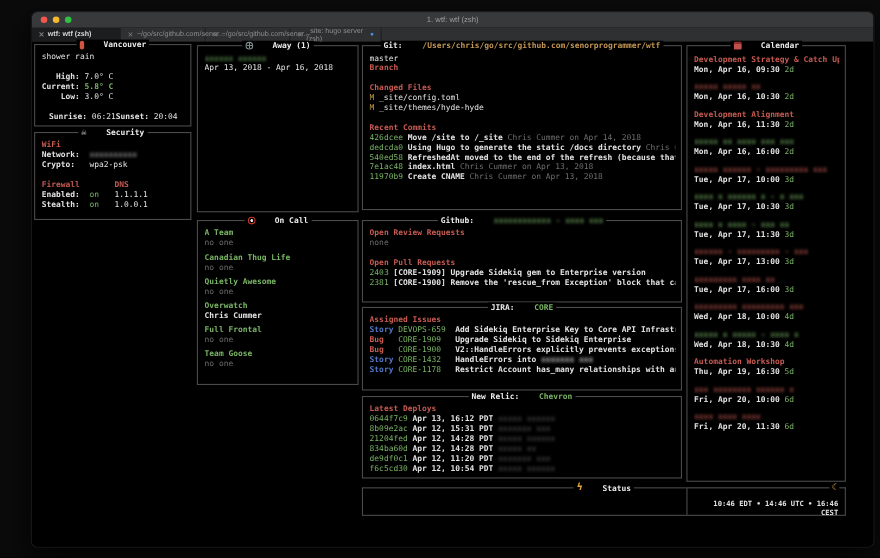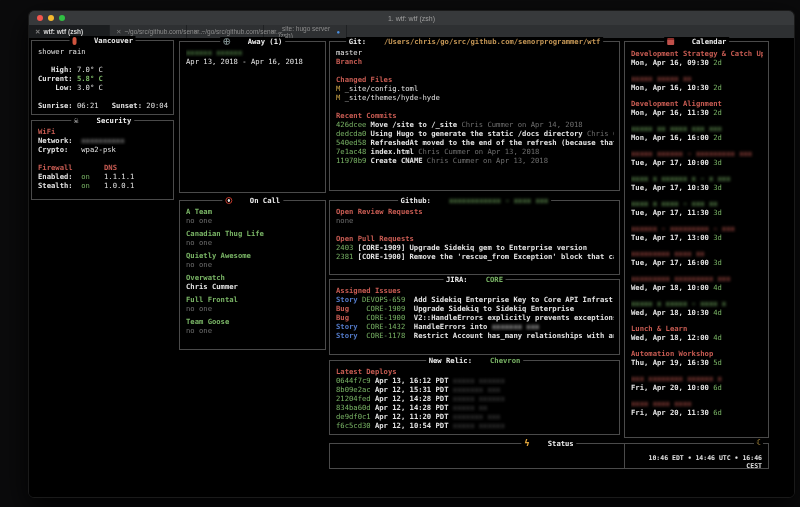--- a/index.html
+++ b/index.html
@@ -30,28 +30,28 @@
   .ln{height:9px;line-height:9px;white-space:pre;overflow:hidden;position:relative}
   .red{color:#c75b52}.green{color:#6aa85c}.grn2{color:#79b465}.gray{color:#6f6f6f}
   .blue{color:#5279c7}.yellow{color:#c7a046}.orange{color:#c49655}.wh{color:#e3e3e3}
   .b{font-weight:bold}
   .blur{filter:blur(1.4px);opacity:.85}
   
   .wlabel{display:inline-block;width:8ch;text-align:right;font-weight:bold}
   .gap1{margin-left:1ch}
   .slabel{display:inline-block;width:9ch;font-weight:bold}
   .seccol2{position:absolute;left:66px;top:0}
-  .spread{display:flex;justify-content:space-between;white-space:pre}
+  .spread{display:flex;justify-content:center;white-space:pre}
   .team{margin-bottom:4px}
   .gflag{margin-right:1ch}
   .sha{margin-right:1ch}
   .meta{margin-left:1ch}
   .prnum{display:inline-block;width:4ch;margin-right:1ch}
   .jtype{display:inline-block;width:6ch;font-weight:bold}
-  .jkey{display:inline-block;width:10ch;text-align:right;margin-right:2ch}
+  .jkey{display:inline-block;width:10ch;margin-right:2ch}
   .cev{margin-bottom:7px}
   .dd{margin-left:1ch}
   
   .ic{display:inline-block;flex:none}
   .ic-thermo{width:4px;height:8px;border-radius:2px;background:#d0543e}
   .ic-fencer{color:#cfcfcf;font-size:8px;line-height:8px;font-weight:normal}
   .ic-globe{width:7px;height:7px;border-radius:50%;border:1px solid #7d8c8c;box-sizing:border-box;
     background:linear-gradient(transparent 42%,#7d8c8c 42% 58%,transparent 58%),
                linear-gradient(90deg,transparent 42%,#7d8c8c 42% 58%,transparent 58%)}
   .ic-clock{width:7px;height:7px;border-radius:50%;border:1px solid #c0392b;box-sizing:border-box;
@@ -285,24 +285,20 @@
         </div>
       <div class="cev">
           <div class="ln"><span class="red b blur">xxxxxxxxx xxxxxxxxx xxx</span></div>
           <div class="ln"><span class="b">Wed, Apr 18, 10:00</span><span class="grn2 dd">4d</span></div>
         </div>
       <div class="cev">
           <div class="ln"><span class="grn2 b blur">xxxxx x xxxxx - xxxx x</span></div>
           <div class="ln"><span class="b">Wed, Apr 18, 10:30</span><span class="grn2 dd">4d</span></div>
         </div>
       <div class="cev">
-          <div class="ln"><span class="red b">Lunch &amp; Learn</span></div>
-          <div class="ln"><span class="b">Wed, Apr 18, 12:00</span><span class="grn2 dd">4d</span></div>
-        </div>
-      <div class="cev">
           <div class="ln"><span class="red b">Automation Workshop</span></div>
           <div class="ln"><span class="b">Thu, Apr 19, 16:30</span><span class="grn2 dd">5d</span></div>
         </div>
       <div class="cev">
           <div class="ln"><span class="red b blur">xxx xxxxxxxx xxxxxx x</span></div>
           <div class="ln"><span class="b">Fri, Apr 20, 10:00</span><span class="grn2 dd">6d</span></div>
         </div>
       <div class="cev">
           <div class="ln"><span class="red b blur">xxxx xxxx xxxx</span></div>
           <div class="ln"><span class="b">Fri, Apr 20, 11:30</span><span class="grn2 dd">6d</span></div>

